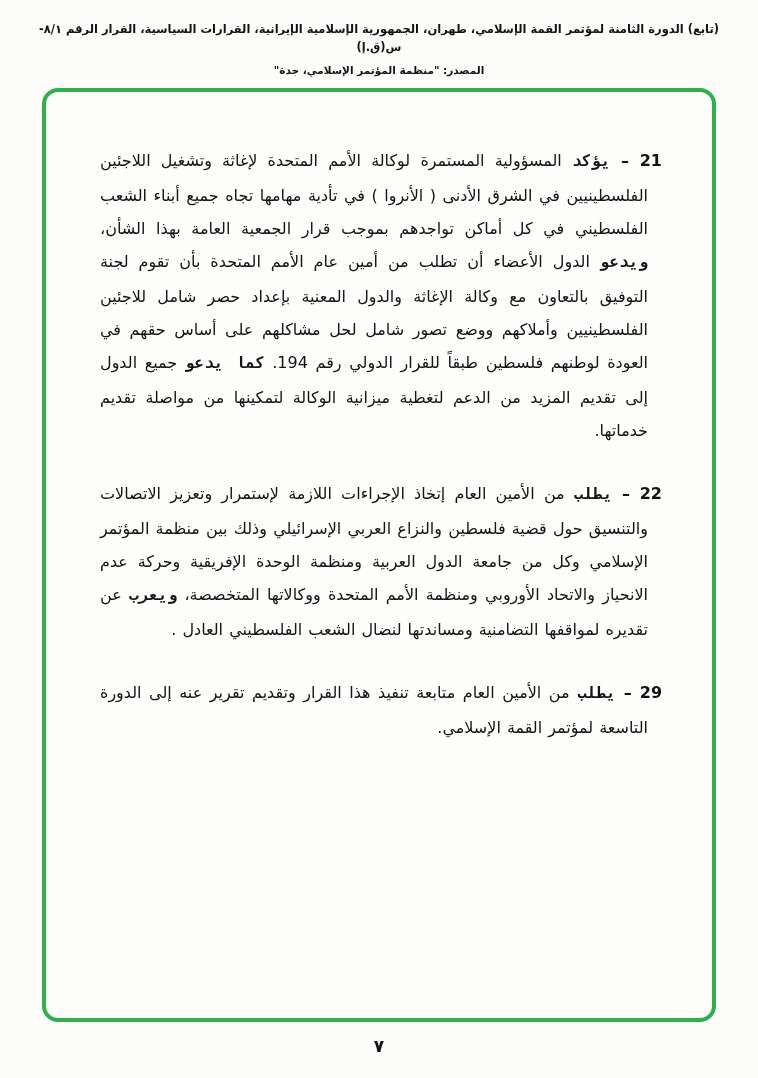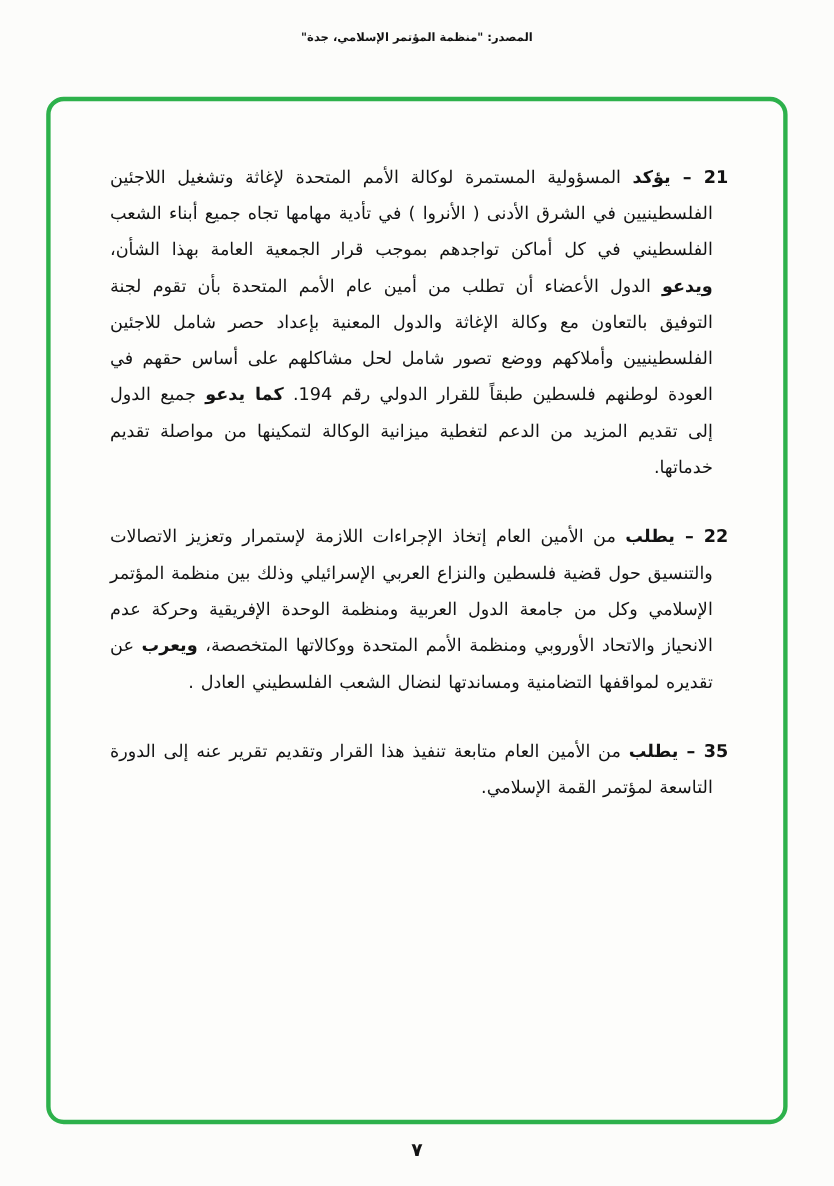--- a/index.html
+++ b/index.html
@@ -58,41 +58,42 @@
     margin-bottom: 30px;
     padding-right: 14px;   
     text-indent: -14px;
     word-spacing: 1px;
   }
   .para-num {
     font-weight: bold;
     white-space: pre;
   }
   .seg { font-weight: normal; }
-  .seg.bold { font-weight: bold; }
+  .seg.bold { font-weight: bold; font-family: Liberation Mono, monospace; }
 
   
   .page-number {
     position: absolute;
     bottom: 22px;
     left: 0;
     right: 0;
     text-align: center;
     font-size: 17px;
     font-weight: bold;
   }
 </style>
 </head>
 <body>
 
 <div class="page-header">
+  <div class="header-line1">(تابع) الدورة الثامنة لمؤتمر القمة الإسلامي، طهران، الجمهورية الإسلامية الإيرانية، القرارات السياسية، القرار الرقم ٨/١-س(ق.إ)</div>
   <div class="header-line2">المصدر:  "منظمة المؤتمر الإسلامي، جدة"</div>
 </div>
 
 <div class="frame">
   <div class="doc-body" id="paragraphs">
       <div class="para"><span class="para-num">21 – </span><span class="seg bold">يؤكد</span><span class="seg"> المسؤولية المستمرة لوكالة الأمم المتحدة لإغاثة وتشغيل اللاجئين الفلسطينيين في الشرق الأدنى ( الأنروا ) في تأدية مهامها تجاه جميع أبناء الشعب الفلسطيني في كل أماكن تواجدهم بموجب قرار الجمعية العامة بهذا الشأن، </span><span class="seg bold">ويدعو</span><span class="seg"> الدول الأعضاء أن تطلب من أمين عام الأمم المتحدة بأن تقوم لجنة التوفيق بالتعاون مع وكالة الإغاثة والدول المعنية بإعداد حصر شامل للاجئين الفلسطينيين وأملاكهم ووضع تصور شامل لحل مشاكلهم على أساس حقهم في العودة لوطنهم فلسطين طبقاً للقرار الدولي رقم 194. </span><span class="seg bold">كما يدعو</span><span class="seg"> جميع الدول إلى تقديم المزيد من الدعم لتغطية ميزانية الوكالة لتمكينها من مواصلة تقديم خدماتها.</span></div>
       <div class="para"><span class="para-num">22 – </span><span class="seg bold">يطلب</span><span class="seg"> من الأمين العام إتخاذ الإجراءات اللازمة لإستمرار وتعزيز الاتصالات والتنسيق حول قضية فلسطين والنزاع العربي الإسرائيلي وذلك بين منظمة المؤتمر الإسلامي وكل من جامعة الدول العربية ومنظمة الوحدة الإفريقية وحركة عدم الانحياز والاتحاد الأوروبي ومنظمة الأمم المتحدة ووكالاتها المتخصصة، </span><span class="seg bold">ويعرب</span><span class="seg"> عن تقديره لمواقفها التضامنية ومساندتها لنضال الشعب الفلسطيني العادل .</span></div>
-      <div class="para"><span class="para-num">35 – </span><span class="seg bold">يطلب</span><span class="seg"> من الأمين العام متابعة تنفيذ هذا القرار وتقديم تقرير عنه إلى الدورة التاسعة لمؤتمر القمة الإسلامي.</span></div>
+      <div class="para"><span class="para-num">29 – </span><span class="seg bold">يطلب</span><span class="seg"> من الأمين العام متابعة تنفيذ هذا القرار وتقديم تقرير عنه إلى الدورة التاسعة لمؤتمر القمة الإسلامي.</span></div>
     </div>
 </div>
 
 <div class="page-number">٧</div>
 
 </body></html>

